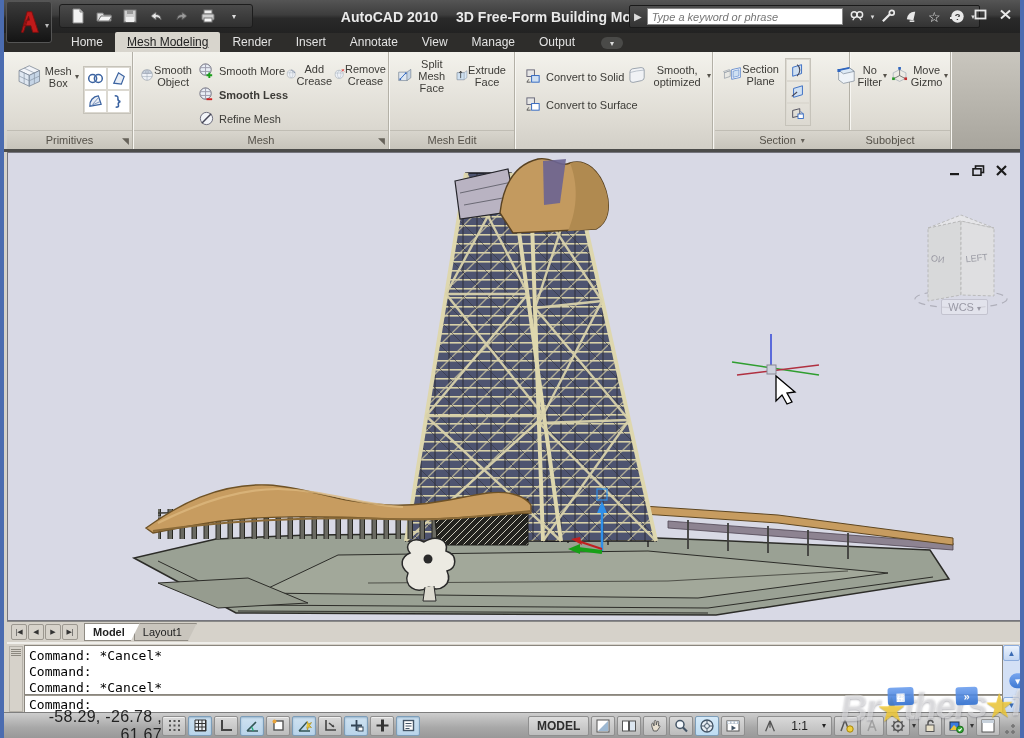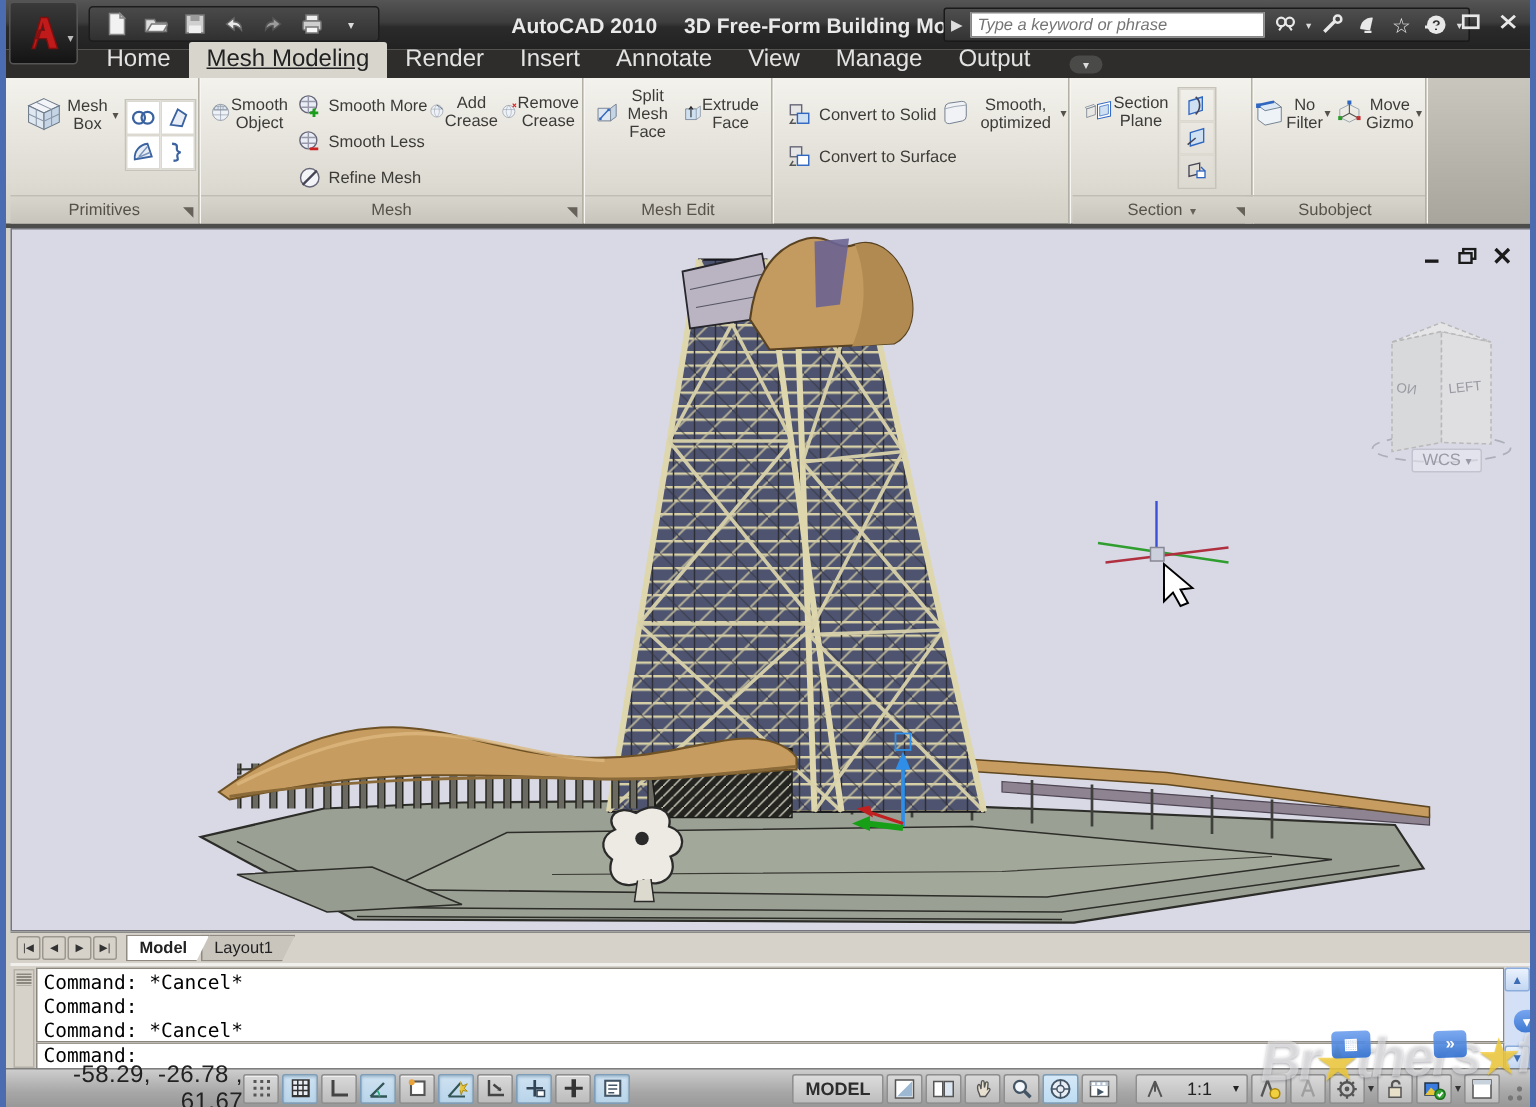--- a/index.html
+++ b/index.html
@@ -21,21 +21,21 @@
   .ic-exp { color:#ddd; font-size:10px; }
   .ic-input { width:196px; height:17px; border:1px solid #888; background:#fff; font-style:italic; color:#8a8a8a; font-size:11px; padding:0 4px; font-family:"Liberation Sans",sans-serif; }
   .ic-icon { width:18px; height:16px; display:flex; align-items:center; justify-content:center; color:#e8e8e8; }
   .ic-icon svg { width:15px; height:15px; }
   .winctl { position:absolute; right:6px; top:7px; display:flex; gap:8px; }
   .winctl .wbtn { width:17px; height:15px; display:flex; align-items:center; justify-content:center; }
   .winctl svg { width:13px; height:11px; }
 
   
   .tabbar { position:absolute; left:0; top:33px; width:100%; height:19px; background:#2e2d2b; display:flex; align-items:flex-end; padding-left:55px; }
-  .rtab { padding:3px 12px 3px; color:#e3e3e3; font-size:16px; cursor:default; }
+  .rtab { padding:3px 12px 3px; color:#e3e3e3; font-size:12px; cursor:default; }
   .rtab.active { background:#d8d5cd; color:#222; border-radius:2px 2px 0 0;text-decoration:underline; }
   .tab-chevron { margin:0 0 3px 14px; width:22px; height:12px; background:#4a4a48; border-radius:6px; display:flex; align-items:center; justify-content:center; color:#ddd; font-size:8px; }
 
   
   .ribbon { position:absolute; left:0; top:52px; width:100%; height:100px; background:linear-gradient(#f3f2ec,#dedbd3 70%,#d2cfc7); border-bottom:3px solid #4c4c4a; }
   .ribbon-rest { position:absolute; left:948px; top:0; right:0; height:97px; background:linear-gradient(#c9c6be,#a8a59d); }
   .panel { position:absolute; top:0; height:97px; border-right:1px solid #b3b0a6; box-shadow:1px 0 0 #f7f6f2; }
   .panel-label { position:absolute; left:0; right:0; bottom:0; height:19px; background:linear-gradient(#d8d5cd,#c7c4bb); border-top:1px solid #c0bdb4; color:#56524a; display:flex; align-items:center; justify-content:center; font-size:11px; }
   .launcher { position:absolute; right:3px; bottom:3px; font-size:9px; color:#66625a; }
   .lbl-dd { font-size:8px; color:#66625a; margin-left:5px; }
@@ -267,21 +267,21 @@
         <span>Smooth Object</span>
       </div>
       <div class="rowbtn" style="left:64px; top:10px;">
         <svg viewBox="0 0 18 18" width="17" height="17">
           <circle cx="8" cy="8" r="6" fill="#e9eef6" stroke="#667"></circle>
             <path d="M3 6 h10 M3 10 h10 M8 2 v12" stroke="#99a" stroke-width="1"></path>
           <path d="M12 11 v6 M9 14 h6" stroke="#1b9e1b" stroke-width="2"></path>
         </svg>
         <span>Smooth More</span>
       </div>
-      <div class="rowbtn" style="left:64px; top:34px;">
+      <div class="rowbtn" style="left:64px; top:34px;font-weight:bold;">
         <svg viewBox="0 0 18 18" width="17" height="17">
           <circle cx="8" cy="8" r="6" fill="#e9eef6" stroke="#667"></circle>
             <path d="M3 6 h10 M3 10 h10 M8 2 v12" stroke="#99a" stroke-width="1"></path>
           <path d="M9 14 h6" stroke="#c22" stroke-width="2"></path>
         </svg>
         <span>Smooth Less</span>
       </div>
       <div class="rowbtn" style="left:64px; top:58px;">
         <svg viewBox="0 0 18 18" width="17" height="17">
           <circle cx="9" cy="9" r="6.5" fill="#f2f4f8" stroke="#667"></circle>
@@ -356,21 +356,21 @@
       <div class="bigbtn" style="left:108px; top:6px; width:86px;">
         <svg viewBox="0 0 36 36" width="34" height="34">
           <path d="M8 13 Q8 9 12 8 L26 6 Q31 6 31 10 L31 22 Q31 26 27 27 L13 30 Q8 30 8 26 Z" fill="#f0f2f5" stroke="#6b7888"></path>
           <path d="M8 14 Q18 11 31 10" stroke="#9aa5b2" fill="none"></path>
         </svg>
         <span>Smooth, optimized</span>
         <span class="ddv">▾</span>
       </div>
     </div>
 
-    <div class="panel" style="left:711px; width:120px;">
+    <div class="panel" style="left:711px; width:135px;">
       <div class="bigbtn" style="left:8px; top:6px; width:56px;">
         <svg viewBox="0 0 40 34" width="38" height="32">
           <path d="M3 14 L15 10 V22 L3 26 Z" fill="#e8e8e4" stroke="#6b7888"></path>
           <path d="M3 14 L15 10 L13 8 L1 12 Z" fill="#f4f4f0" stroke="#6b7888"></path>
           <polygon points="18,8 36,4 36,24 18,28" fill="#ffffff" stroke="#2f66c0" stroke-width="1.4"></polygon>
           <polygon points="21,11 33,8 33,21 21,24" fill="#cfe0f2" stroke="#2f66c0"></polygon>
         </svg>
         <span>Section Plane</span>
       </div>
       <div class="smallgrid" style="left:70px; top:6px; grid-template-columns:24px; grid-template-rows:22px 22px 22px; background:transparent; border-color:#c6c3ba;">

